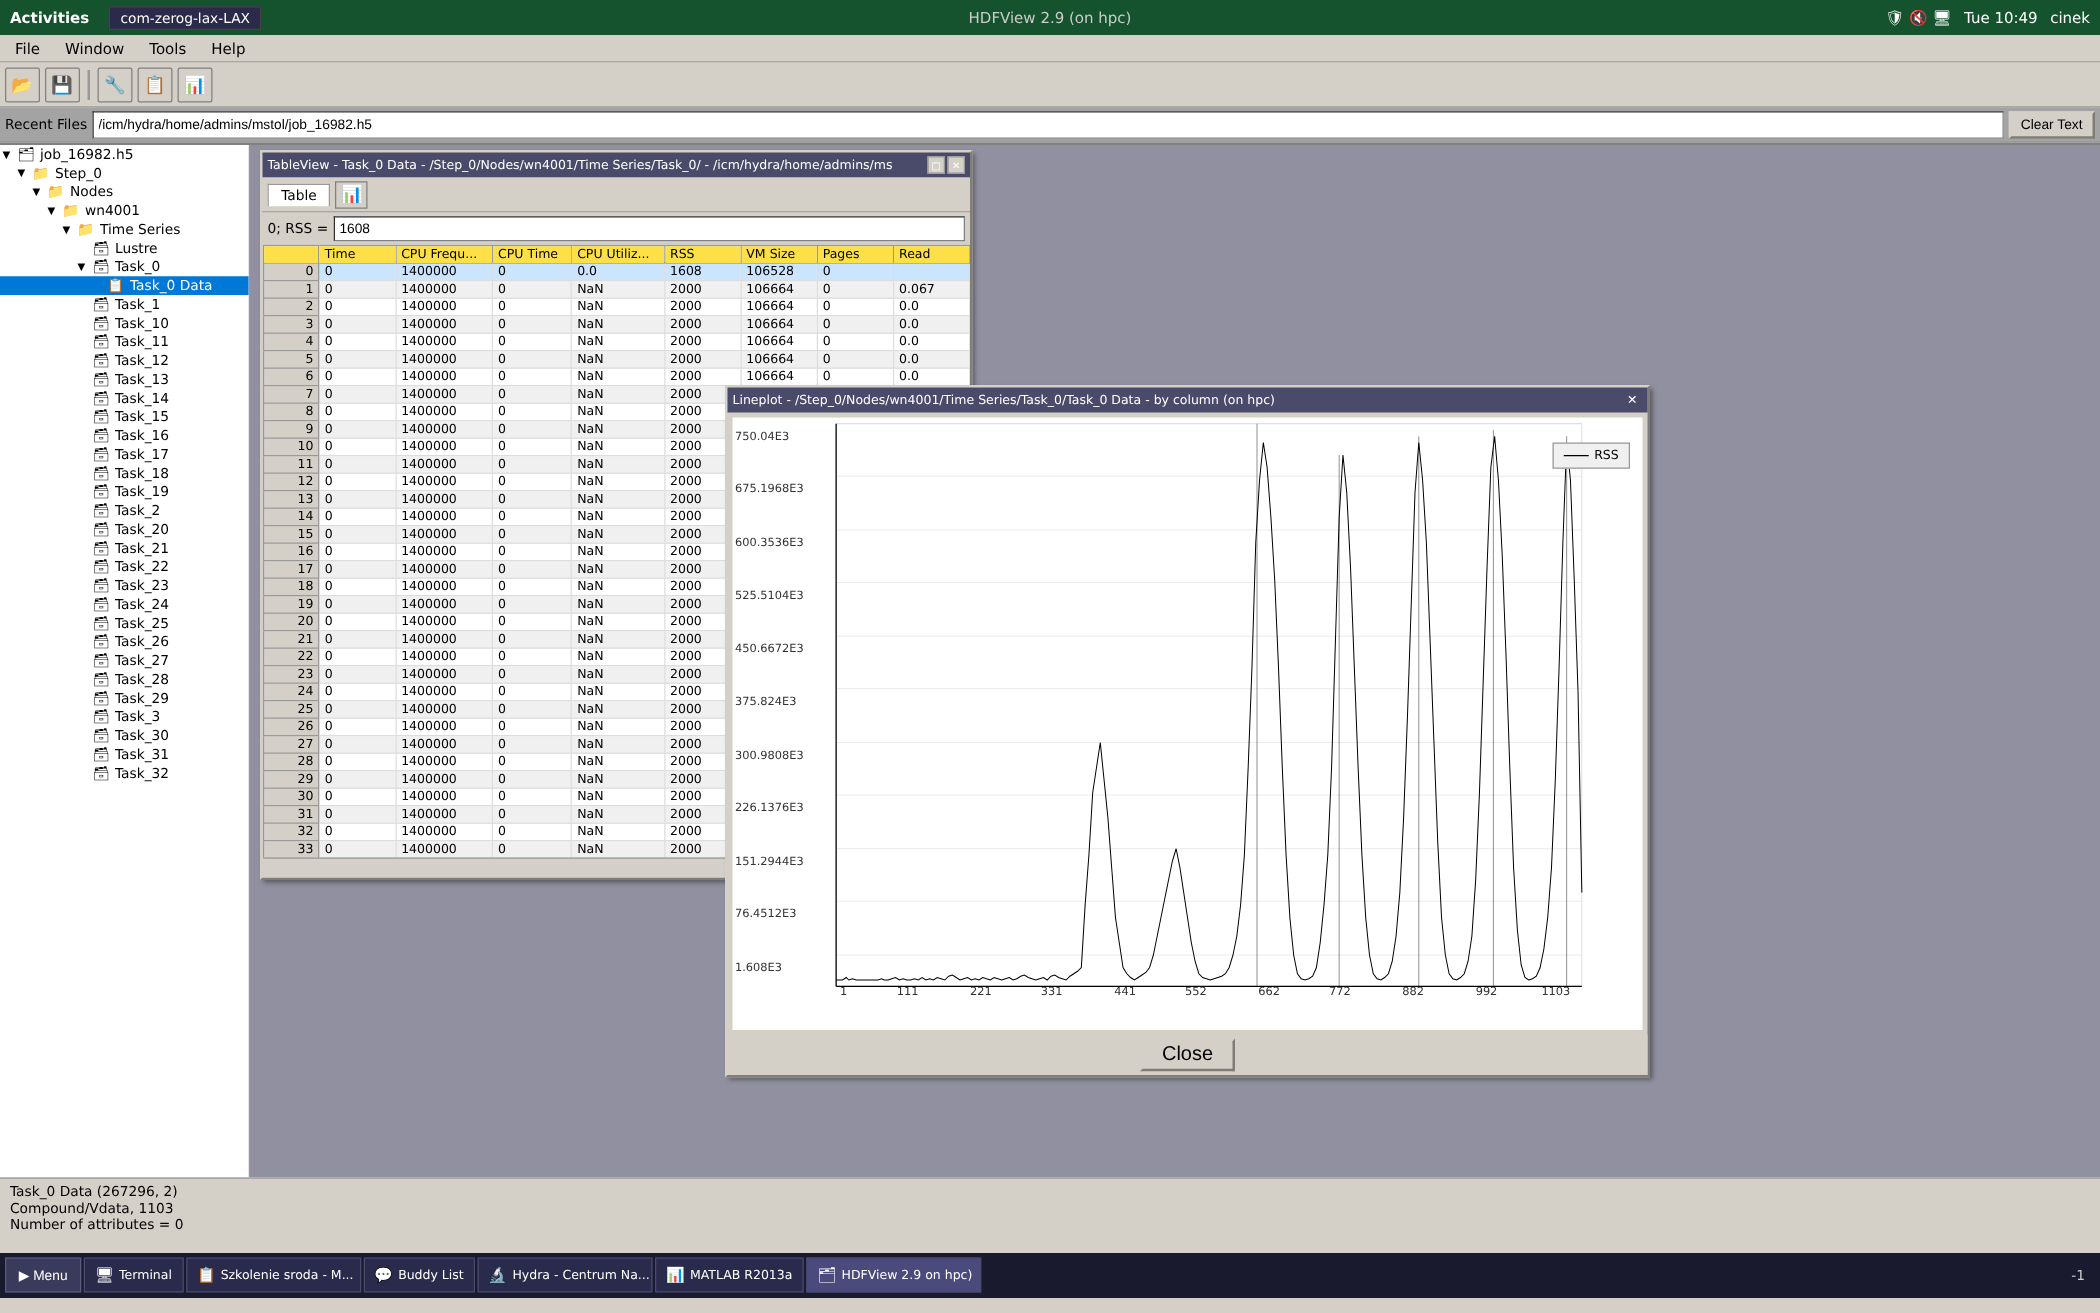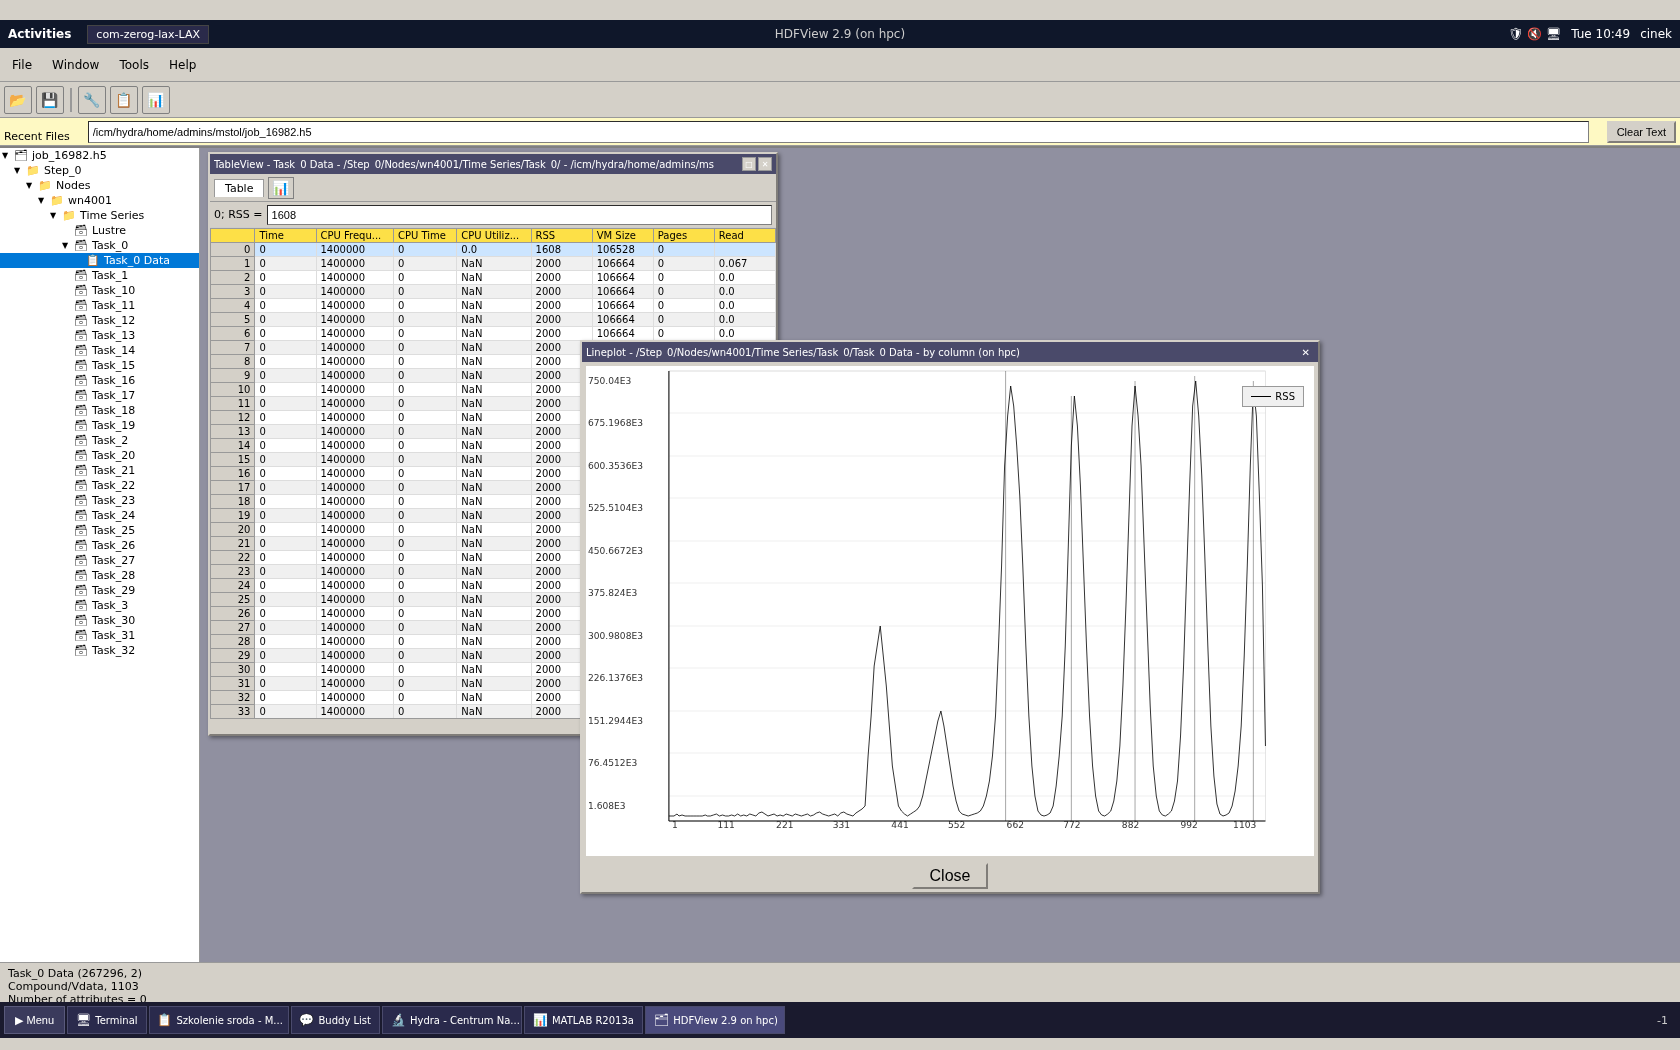--- a/index.html
+++ b/index.html
@@ -8,44 +8,43 @@
       height: 1050px;
       overflow: hidden;
       font-family: 'DejaVu Sans', Arial, sans-serif;
       font-size: 12px;
       background: #d4d0c8;
     }
 
     
     #top-bar {
       height: 28px;
-      background: #0f172a;
+      background: #14532d;
       display: flex;
       align-items: center;
       justify-content: space-between;
       padding: 4px 8px;
       color: white;
       font-size: 12px;
-      margin-top: 20px;
     }
     #top-bar-left { display: flex; align-items: center; gap: 16px; }
     #top-bar-center { position: absolute; left: 50%; transform: translateX(-50%); color: #ccc; font-size: 12px; }
     #top-bar-right { display: flex; align-items: center; gap: 10px; margin-left: auto; color: white; font-size: 12px; }
 
     
     #app-window {
       background: #d4d0c8;
       height: calc(1050px - 28px - 36px);
       display: flex;
       flex-direction: column;
     }
 
     
     #menu-bar {
-      height: 34px;
+      height: 22px;
       background: #d4d0c8;
       display: flex;
       align-items: center;
       padding: 0 4px;
       border-bottom: 1px solid #999;
       gap: 4px;
     }
     .menu-item {
       padding: 2px 8px;
       cursor: pointer;
@@ -69,25 +68,25 @@
       border-radius: 2px;
       display: flex; align-items: center; justify-content: center;
       cursor: pointer;
       font-size: 14px;
     }
     .toolbar-separator { width: 2px; height: 24px; background: #999; margin: 0 2px; }
 
     
     #recent-files-bar {
       height: 28px;
-      background: #fef9c3;
-      display: flex;
-      align-items: flex-end;
+      background: #a3a3a3;
+      display: flex;
+      align-items: center;
       padding: 2px 4px;
-      gap: 18px;
+      gap: 4px;
       border-bottom: 1px solid #999;
     }
     #recent-files-input {
       flex: 1;
       height: 22px;
       border: 1px inset #808080;
       background: white;
       padding: 0 4px;
       font-size: 11px;
     }

